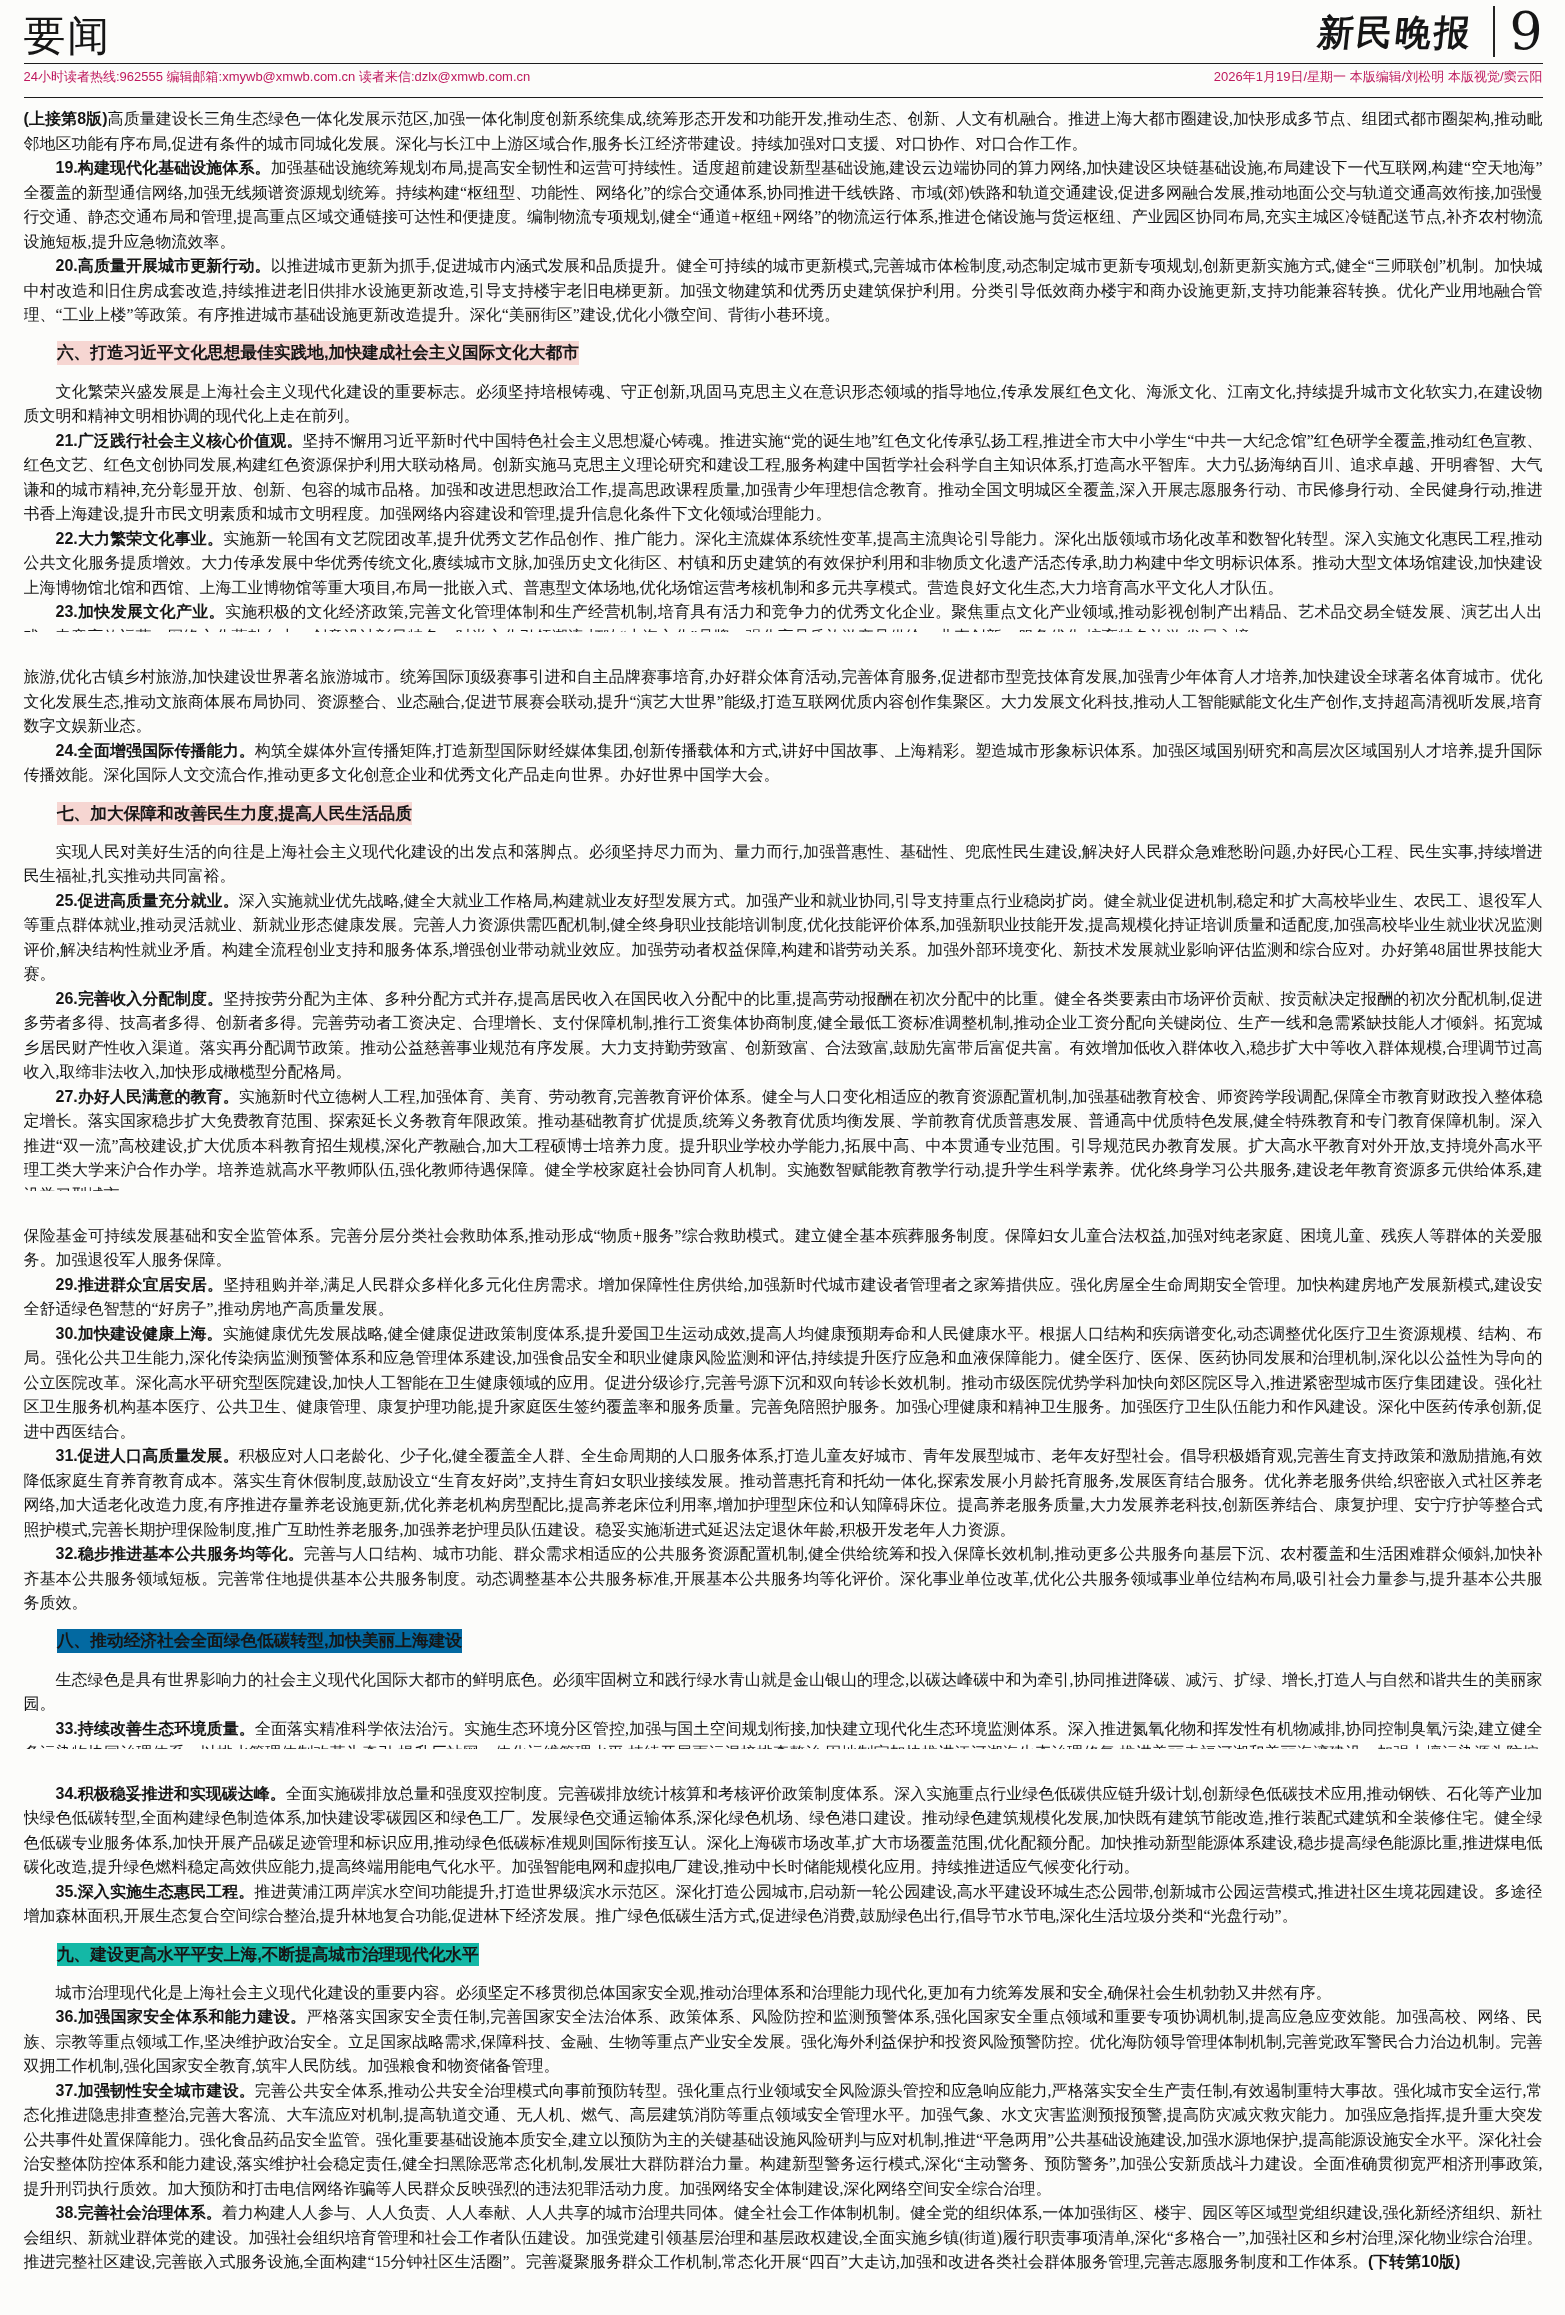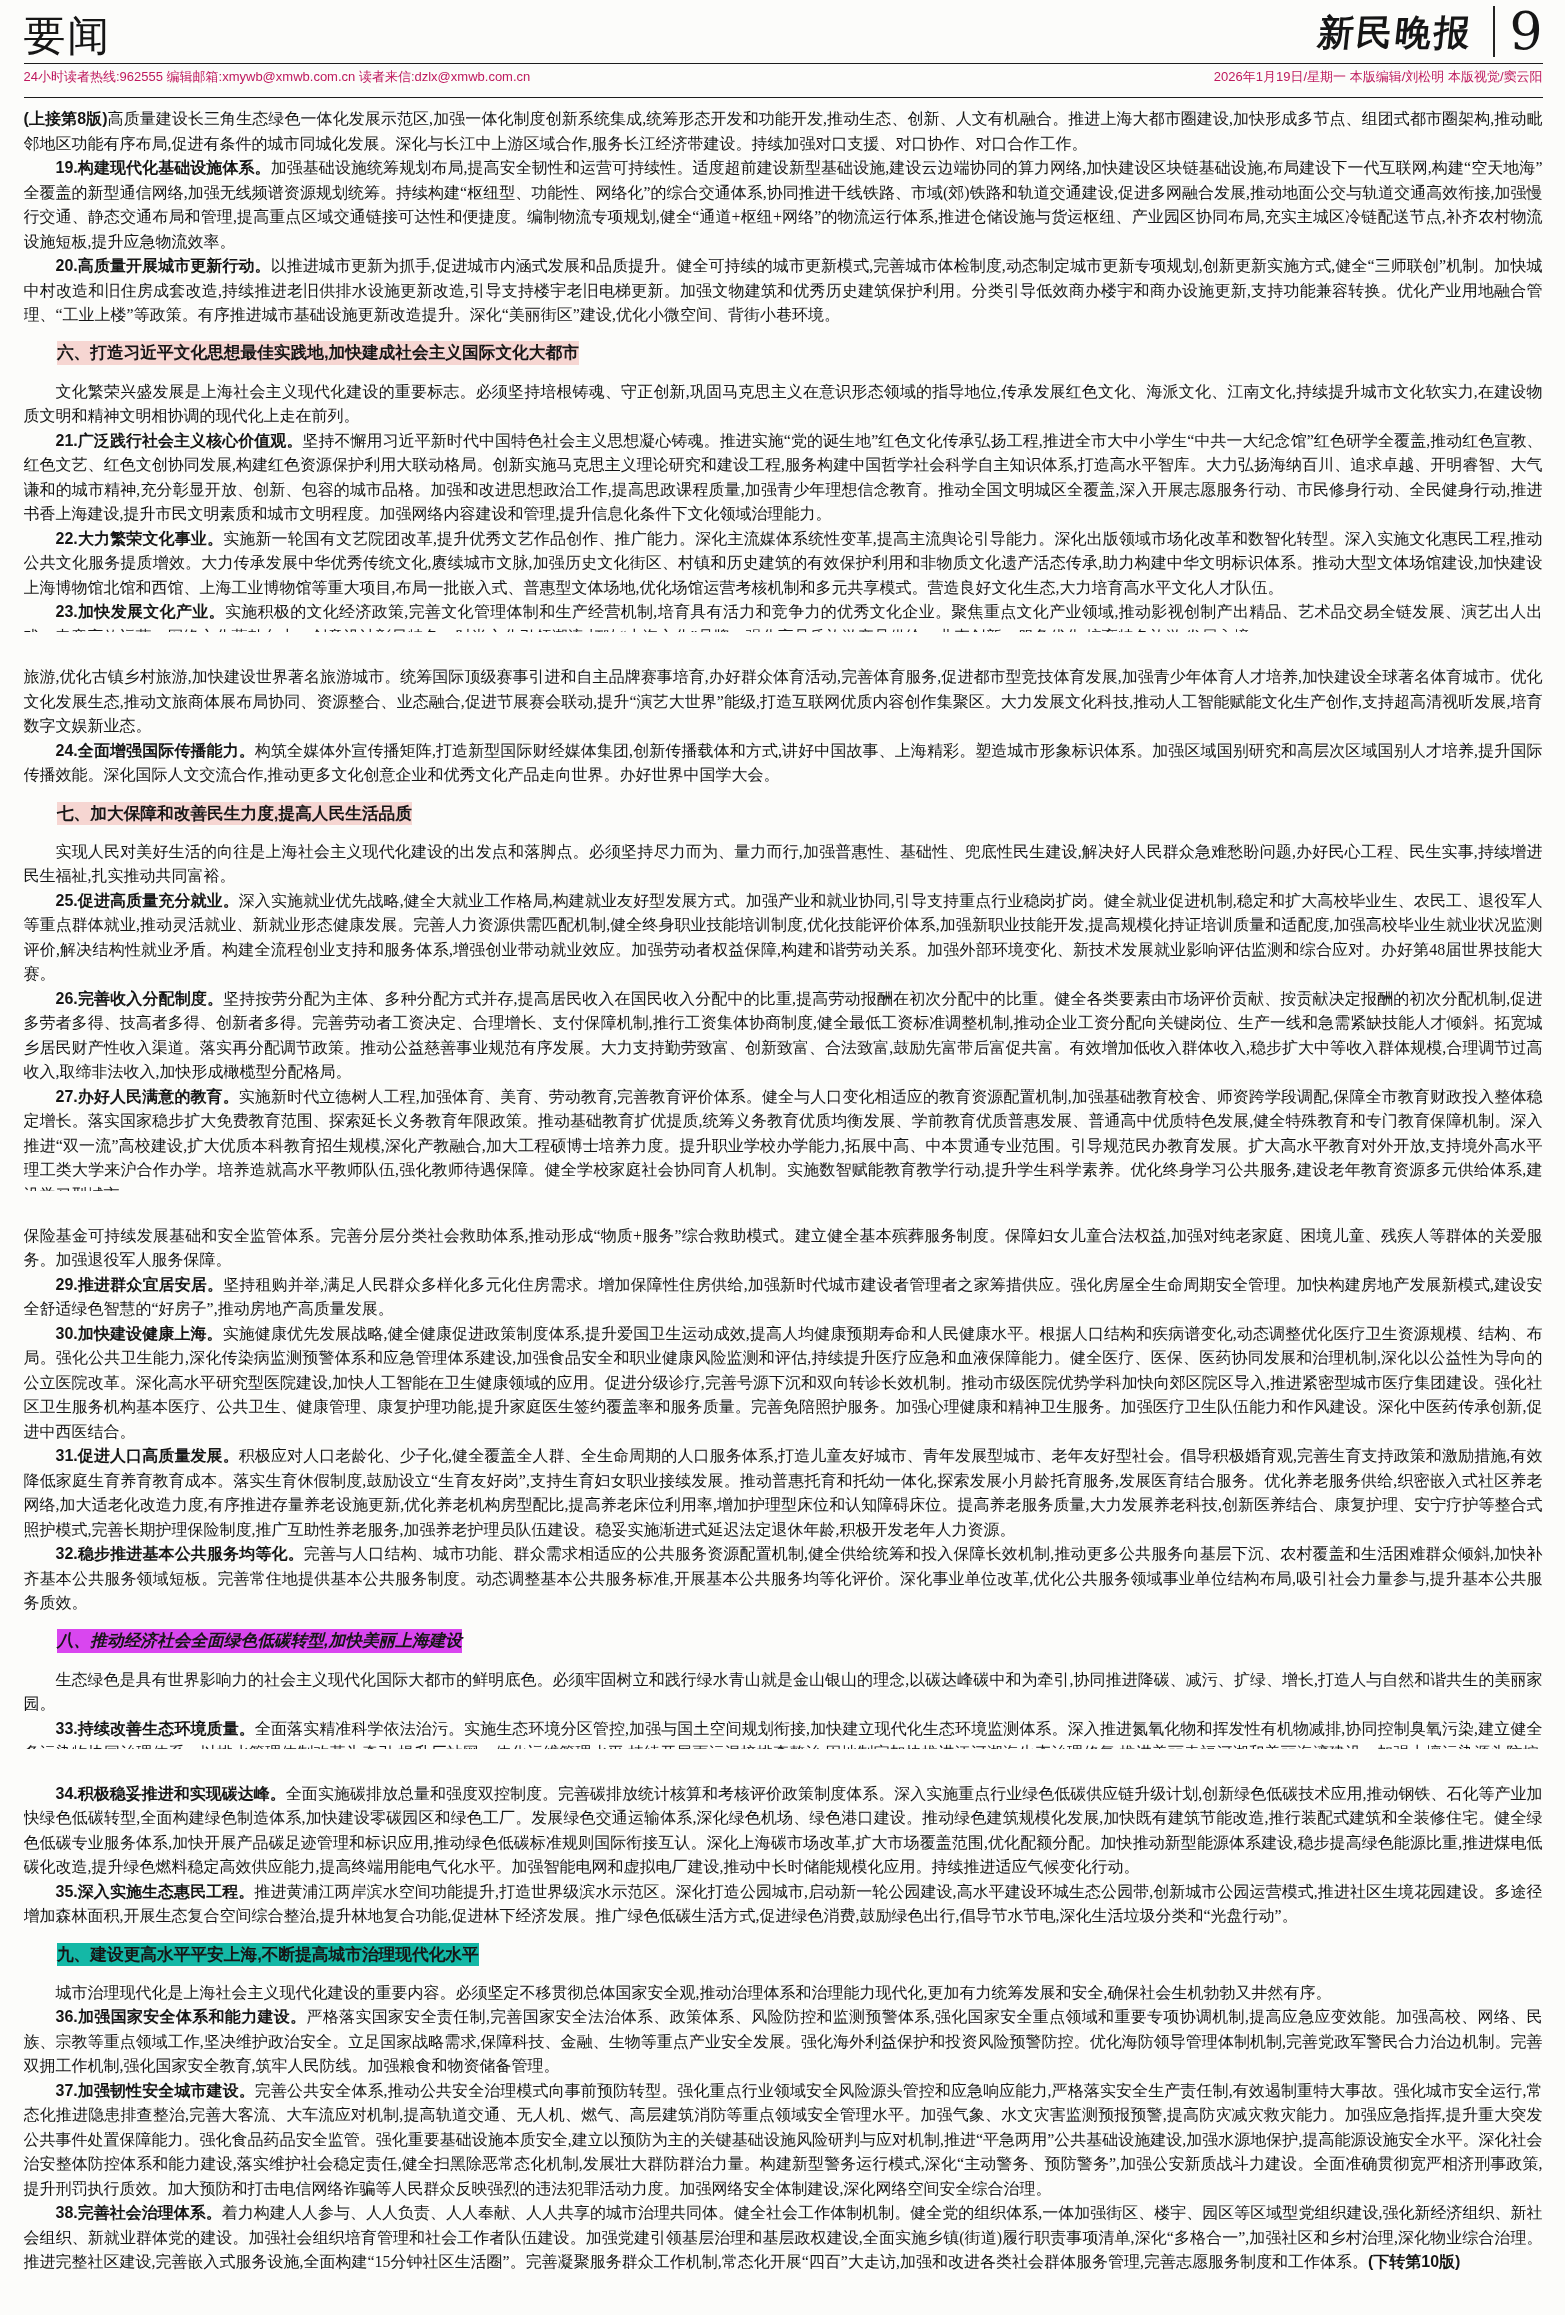--- a/index.html
+++ b/index.html
@@ -68,21 +68,21 @@
         <p class="para"><b class="runin">25.促进高质量充分就业。</b>深入实施就业优先战略,健全大就业工作格局,构建就业友好型发展方式。加强产业和就业协同,引导支持重点行业稳岗扩岗。健全就业促进机制,稳定和扩大高校毕业生、农民工、退役军人等重点群体就业,推动灵活就业、新就业形态健康发展。完善人力资源供需匹配机制,健全终身职业技能培训制度,优化技能评价体系,加强新职业技能开发,提高规模化持证培训质量和适配度,加强高校毕业生就业状况监测评价,解决结构性就业矛盾。构建全流程创业支持和服务体系,增强创业带动就业效应。加强劳动者权益保障,构建和谐劳动关系。加强外部环境变化、新技术发展就业影响评估监测和综合应对。办好第48届世界技能大赛。</p>
         <p class="para"><b class="runin">26.完善收入分配制度。</b>坚持按劳分配为主体、多种分配方式并存,提高居民收入在国民收入分配中的比重,提高劳动报酬在初次分配中的比重。健全各类要素由市场评价贡献、按贡献决定报酬的初次分配机制,促进多劳者多得、技高者多得、创新者多得。完善劳动者工资决定、合理增长、支付保障机制,推行工资集体协商制度,健全最低工资标准调整机制,推动企业工资分配向关键岗位、生产一线和急需紧缺技能人才倾斜。拓宽城乡居民财产性收入渠道。落实再分配调节政策。推动公益慈善事业规范有序发展。大力支持勤劳致富、创新致富、合法致富,鼓励先富带后富促共富。有效增加低收入群体收入,稳步扩大中等收入群体规模,合理调节过高收入,取缔非法收入,加快形成橄榄型分配格局。</p>
         <p class="para"><b class="runin">27.办好人民满意的教育。</b>实施新时代立德树人工程,加强体育、美育、劳动教育,完善教育评价体系。健全与人口变化相适应的教育资源配置机制,加强基础教育校舍、师资跨学段调配,保障全市教育财政投入整体稳定增长。落实国家稳步扩大免费教育范围、探索延长义务教育年限政策。推动基础教育扩优提质,统筹义务教育优质均衡发展、学前教育优质普惠发展、普通高中优质特色发展,健全特殊教育和专门教育保障机制。深入推进“双一流”高校建设,扩大优质本科教育招生规模,深化产教融合,加大工程硕博士培养力度。提升职业学校办学能力,拓展中高、中本贯通专业范围。引导规范民办教育发展。扩大高水平教育对外开放,支持境外高水平理工类大学来沪合作办学。培养造就高水平教师队伍,强化教师待遇保障。健全学校家庭社会协同育人机制。实施数智赋能教育教学行动,提升学生科学素养。优化终身学习公共服务,建设老年教育资源多元供给体系,建设学习型城市。</p>
       </div>
       <div class="col">
         <p class="para no-indent">保险基金可持续发展基础和安全监管体系。完善分层分类社会救助体系,推动形成“物质+服务”综合救助模式。建立健全基本殡葬服务制度。保障妇女儿童合法权益,加强对纯老家庭、困境儿童、残疾人等群体的关爱服务。加强退役军人服务保障。</p>
         <p class="para"><b class="runin">29.推进群众宜居安居。</b>坚持租购并举,满足人民群众多样化多元化住房需求。增加保障性住房供给,加强新时代城市建设者管理者之家筹措供应。强化房屋全生命周期安全管理。加快构建房地产发展新模式,建设安全舒适绿色智慧的“好房子”,推动房地产高质量发展。</p>
         <p class="para"><b class="runin">30.加快建设健康上海。</b>实施健康优先发展战略,健全健康促进政策制度体系,提升爱国卫生运动成效,提高人均健康预期寿命和人民健康水平。根据人口结构和疾病谱变化,动态调整优化医疗卫生资源规模、结构、布局。强化公共卫生能力,深化传染病监测预警体系和应急管理体系建设,加强食品安全和职业健康风险监测和评估,持续提升医疗应急和血液保障能力。健全医疗、医保、医药协同发展和治理机制,深化以公益性为导向的公立医院改革。深化高水平研究型医院建设,加快人工智能在卫生健康领域的应用。促进分级诊疗,完善号源下沉和双向转诊长效机制。推动市级医院优势学科加快向郊区院区导入,推进紧密型城市医疗集团建设。强化社区卫生服务机构基本医疗、公共卫生、健康管理、康复护理功能,提升家庭医生签约覆盖率和服务质量。完善免陪照护服务。加强心理健康和精神卫生服务。加强医疗卫生队伍能力和作风建设。深化中医药传承创新,促进中西医结合。</p>
         <p class="para"><b class="runin">31.促进人口高质量发展。</b>积极应对人口老龄化、少子化,健全覆盖全人群、全生命周期的人口服务体系,打造儿童友好城市、青年发展型城市、老年友好型社会。倡导积极婚育观,完善生育支持政策和激励措施,有效降低家庭生育养育教育成本。落实生育休假制度,鼓励设立“生育友好岗”,支持生育妇女职业接续发展。推动普惠托育和托幼一体化,探索发展小月龄托育服务,发展医育结合服务。优化养老服务供给,织密嵌入式社区养老网络,加大适老化改造力度,有序推进存量养老设施更新,优化养老机构房型配比,提高养老床位利用率,增加护理型床位和认知障碍床位。提高养老服务质量,大力发展养老科技,创新医养结合、康复护理、安宁疗护等整合式照护模式,完善长期护理保险制度,推广互助性养老服务,加强养老护理员队伍建设。稳妥实施渐进式延迟法定退休年龄,积极开发老年人力资源。</p>
         <p class="para"><b class="runin">32.稳步推进基本公共服务均等化。</b>完善与人口结构、城市功能、群众需求相适应的公共服务资源配置机制,健全供给统筹和投入保障长效机制,推动更多公共服务向基层下沉、农村覆盖和生活困难群众倾斜,加快补齐基本公共服务领域短板。完善常住地提供基本公共服务制度。动态调整基本公共服务标准,开展基本公共服务均等化评价。深化事业单位改革,优化公共服务领域事业单位结构布局,吸引社会力量参与,提升基本公共服务质效。</p>
-        <p class="section"><span class="hl" style="background: #d946ef; font-style: italic;">八、推动经济社会全面绿色低碳转型,加快美丽上海建设</span></p>
+        <p class="section"><span class="hl" style="background: #0369a1;">八、推动经济社会全面绿色低碳转型,加快美丽上海建设</span></p>
         <p class="para">生态绿色是具有世界影响力的社会主义现代化国际大都市的鲜明底色。必须牢固树立和践行绿水青山就是金山银山的理念,以碳达峰碳中和为牵引,协同推进降碳、减污、扩绿、增长,打造人与自然和谐共生的美丽家园。</p>
         <p class="para"><b class="runin">33.持续改善生态环境质量。</b>全面落实精准科学依法治污。实施生态环境分区管控,加强与国土空间规划衔接,加快建立现代化生态环境监测体系。深入推进氮氧化物和挥发性有机物减排,协同控制臭氧污染,建立健全多污染物协同治理体系。以排水管理体制改革为牵引,提升厂站网一体化运维管理水平,持续开展雨污混接排查整治,因地制宜加快推进江河湖海生态治理修复,推进美丽幸福河湖和美丽海湾建设。加强土壤污染源头防控,实施固体废物综合治理行动,加强建筑垃圾消纳场所和处置利用设施建设,强化全过程监管和资源化利用,推进全域无废城市建设。加强新污染物综合治理。完善自然保护地体系,加强湿地保护与利用。加强生物多样性保护,推进野生动物栖息地修复与种群恢复,持续巩固互花米草治理成效。实施好长江十年禁渔。</p>
       </div>
       <div class="col">
         <p class="para"><b class="runin">34.积极稳妥推进和实现碳达峰。</b>全面实施碳排放总量和强度双控制度。完善碳排放统计核算和考核评价政策制度体系。深入实施重点行业绿色低碳供应链升级计划,创新绿色低碳技术应用,推动钢铁、石化等产业加快绿色低碳转型,全面构建绿色制造体系,加快建设零碳园区和绿色工厂。发展绿色交通运输体系,深化绿色机场、绿色港口建设。推动绿色建筑规模化发展,加快既有建筑节能改造,推行装配式建筑和全装修住宅。健全绿色低碳专业服务体系,加快开展产品碳足迹管理和标识应用,推动绿色低碳标准规则国际衔接互认。深化上海碳市场改革,扩大市场覆盖范围,优化配额分配。加快推动新型能源体系建设,稳步提高绿色能源比重,推进煤电低碳化改造,提升绿色燃料稳定高效供应能力,提高终端用能电气化水平。加强智能电网和虚拟电厂建设,推动中长时储能规模化应用。持续推进适应气候变化行动。</p>
         <p class="para"><b class="runin">35.深入实施生态惠民工程。</b>推进黄浦江两岸滨水空间功能提升,打造世界级滨水示范区。深化打造公园城市,启动新一轮公园建设,高水平建设环城生态公园带,创新城市公园运营模式,推进社区生境花园建设。多途径增加森林面积,开展生态复合空间综合整治,提升林地复合功能,促进林下经济发展。推广绿色低碳生活方式,促进绿色消费,鼓励绿色出行,倡导节水节电,深化生活垃圾分类和“光盘行动”。</p>
         <p class="section"><span class="hl" style="background: #14b8a6;">九、建设更高水平平安上海,不断提高城市治理现代化水平</span></p>
         <p class="para">城市治理现代化是上海社会主义现代化建设的重要内容。必须坚定不移贯彻总体国家安全观,推动治理体系和治理能力现代化,更加有力统筹发展和安全,确保社会生机勃勃又井然有序。</p>
         <p class="para"><b class="runin">36.加强国家安全体系和能力建设。</b>严格落实国家安全责任制,完善国家安全法治体系、政策体系、风险防控和监测预警体系,强化国家安全重点领域和重要专项协调机制,提高应急应变效能。加强高校、网络、民族、宗教等重点领域工作,坚决维护政治安全。立足国家战略需求,保障科技、金融、生物等重点产业安全发展。强化海外利益保护和投资风险预警防控。优化海防领导管理体制机制,完善党政军警民合力治边机制。完善双拥工作机制,强化国家安全教育,筑牢人民防线。加强粮食和物资储备管理。</p>
         <p class="para"><b class="runin">37.加强韧性安全城市建设。</b>完善公共安全体系,推动公共安全治理模式向事前预防转型。强化重点行业领域安全风险源头管控和应急响应能力,严格落实安全生产责任制,有效遏制重特大事故。强化城市安全运行,常态化推进隐患排查整治,完善大客流、大车流应对机制,提高轨道交通、无人机、燃气、高层建筑消防等重点领域安全管理水平。加强气象、水文灾害监测预报预警,提高防灾减灾救灾能力。加强应急指挥,提升重大突发公共事件处置保障能力。强化食品药品安全监管。强化重要基础设施本质安全,建立以预防为主的关键基础设施风险研判与应对机制,推进“平急两用”公共基础设施建设,加强水源地保护,提高能源设施安全水平。深化社会治安整体防控体系和能力建设,落实维护社会稳定责任,健全扫黑除恶常态化机制,发展壮大群防群治力量。构建新型警务运行模式,深化“主动警务、预防警务”,加强公安新质战斗力建设。全面准确贯彻宽严相济刑事政策,提升刑罚执行质效。加大预防和打击电信网络诈骗等人民群众反映强烈的违法犯罪活动力度。加强网络安全体制建设,深化网络空间安全综合治理。</p>

